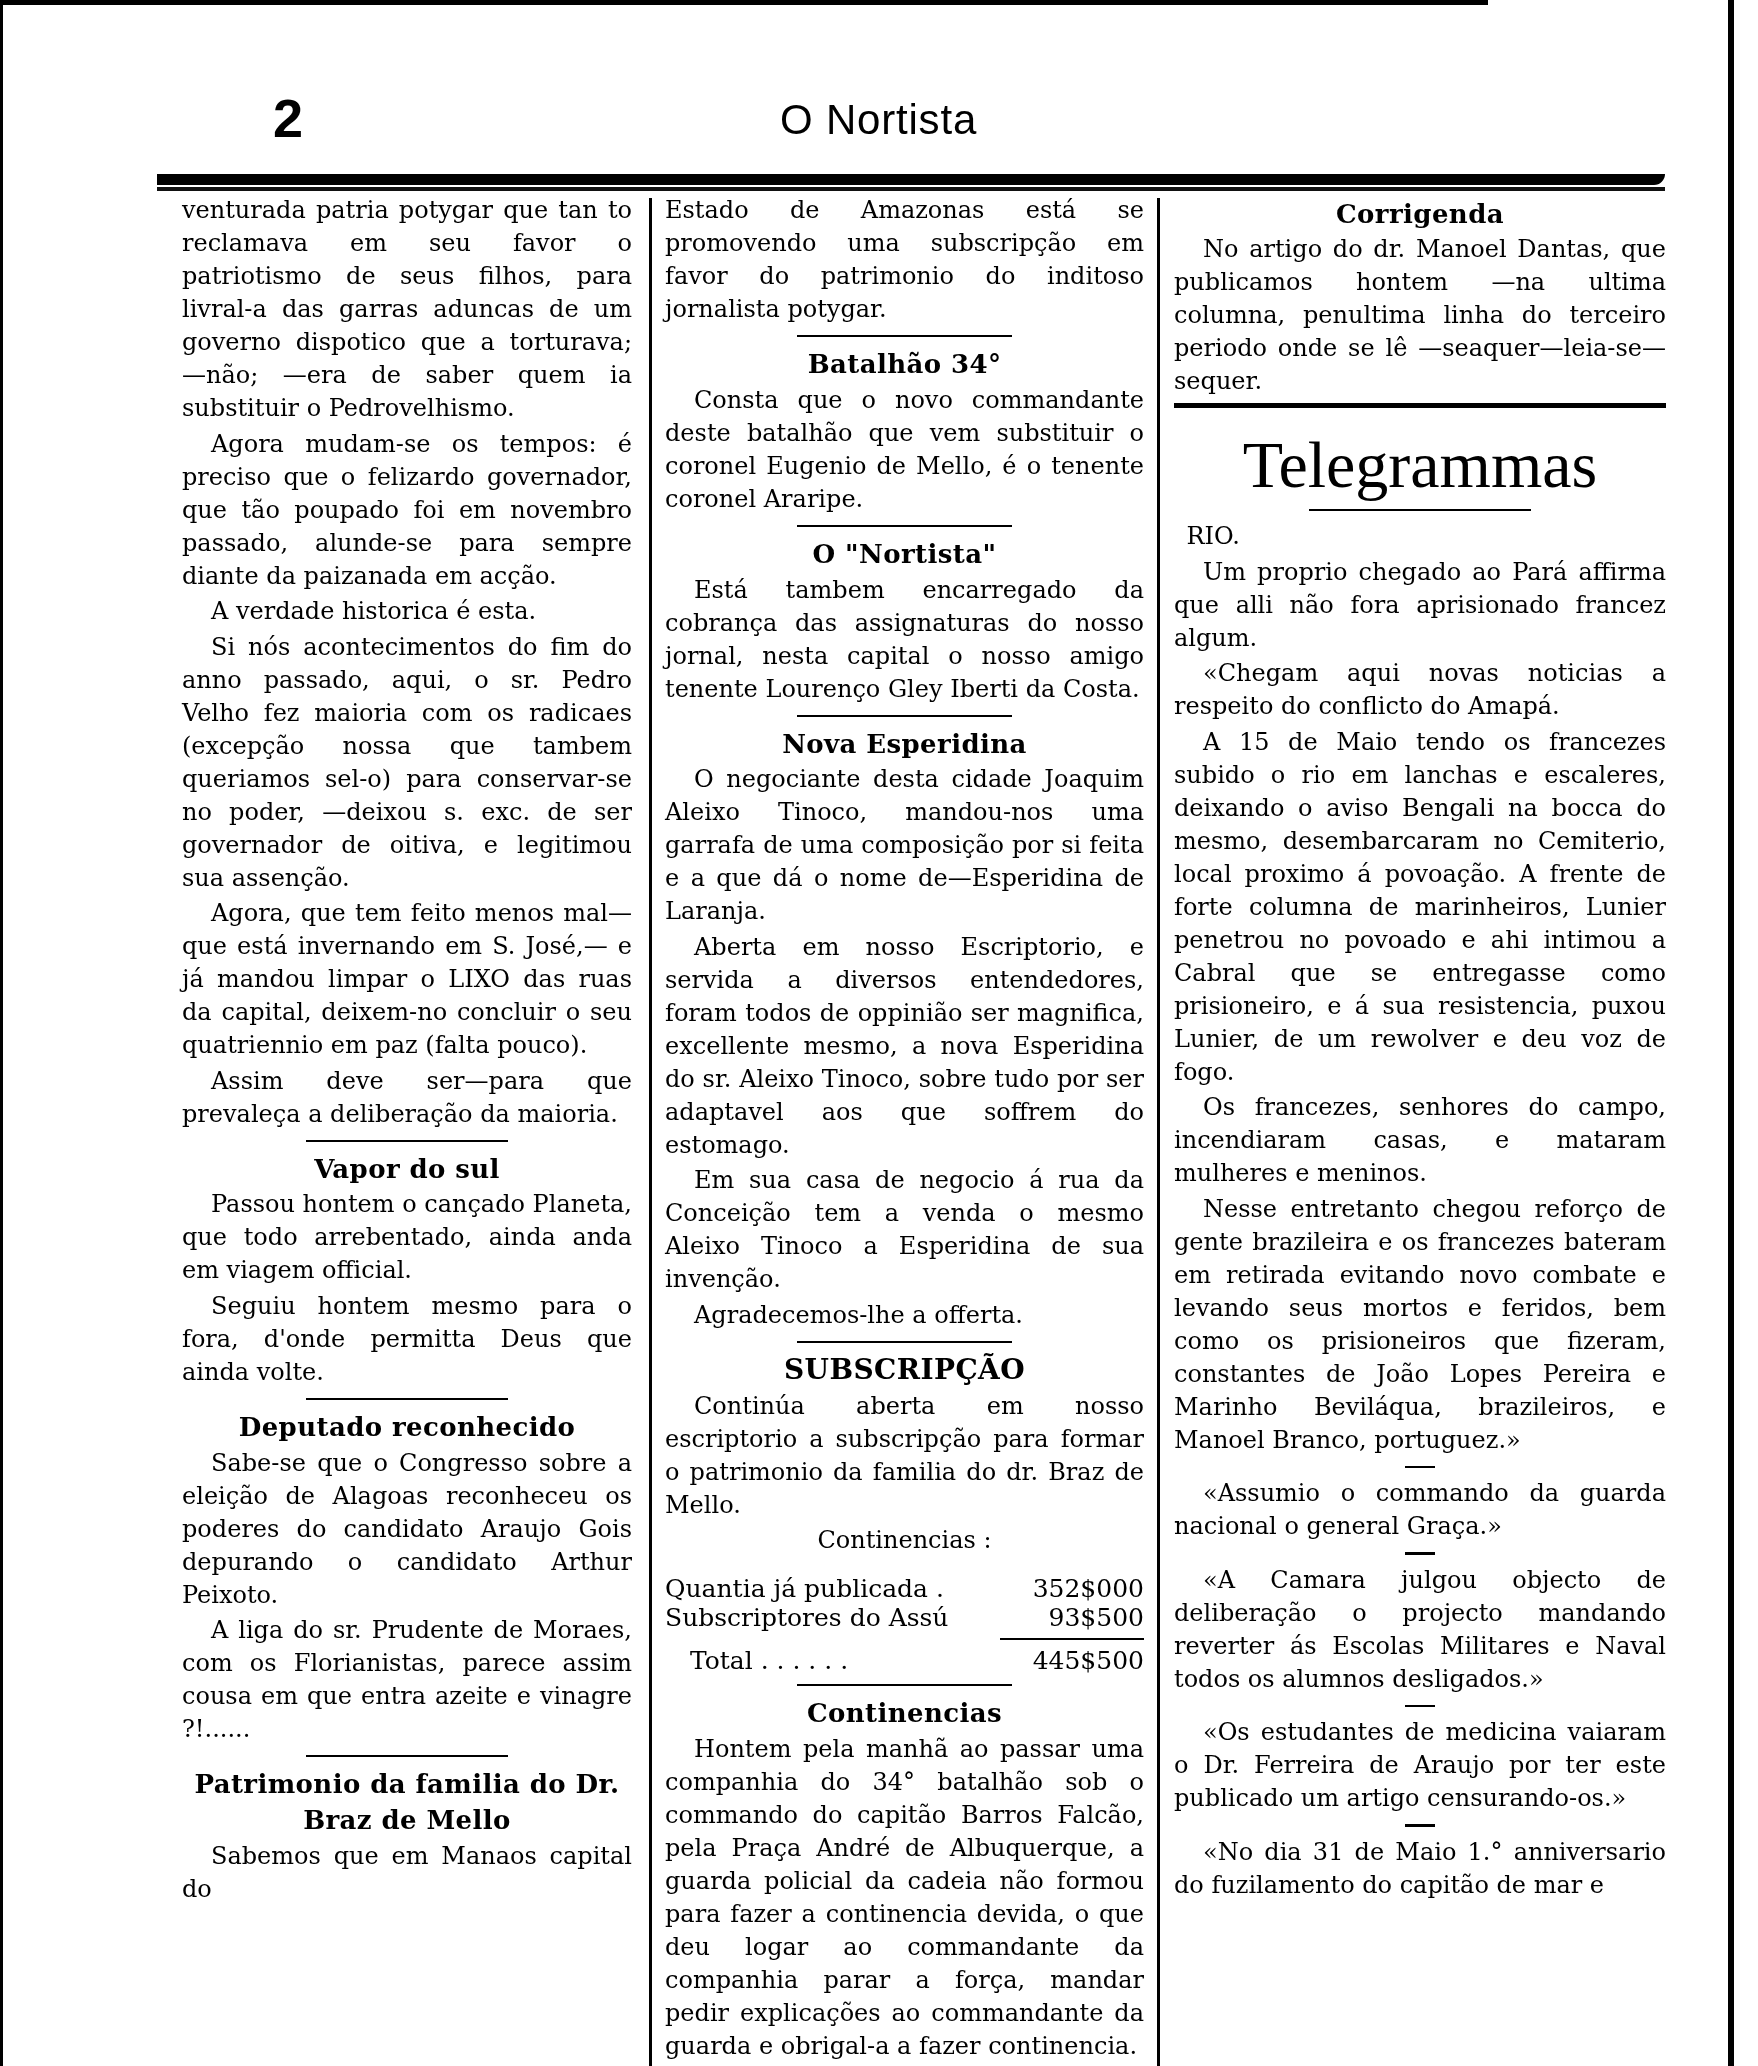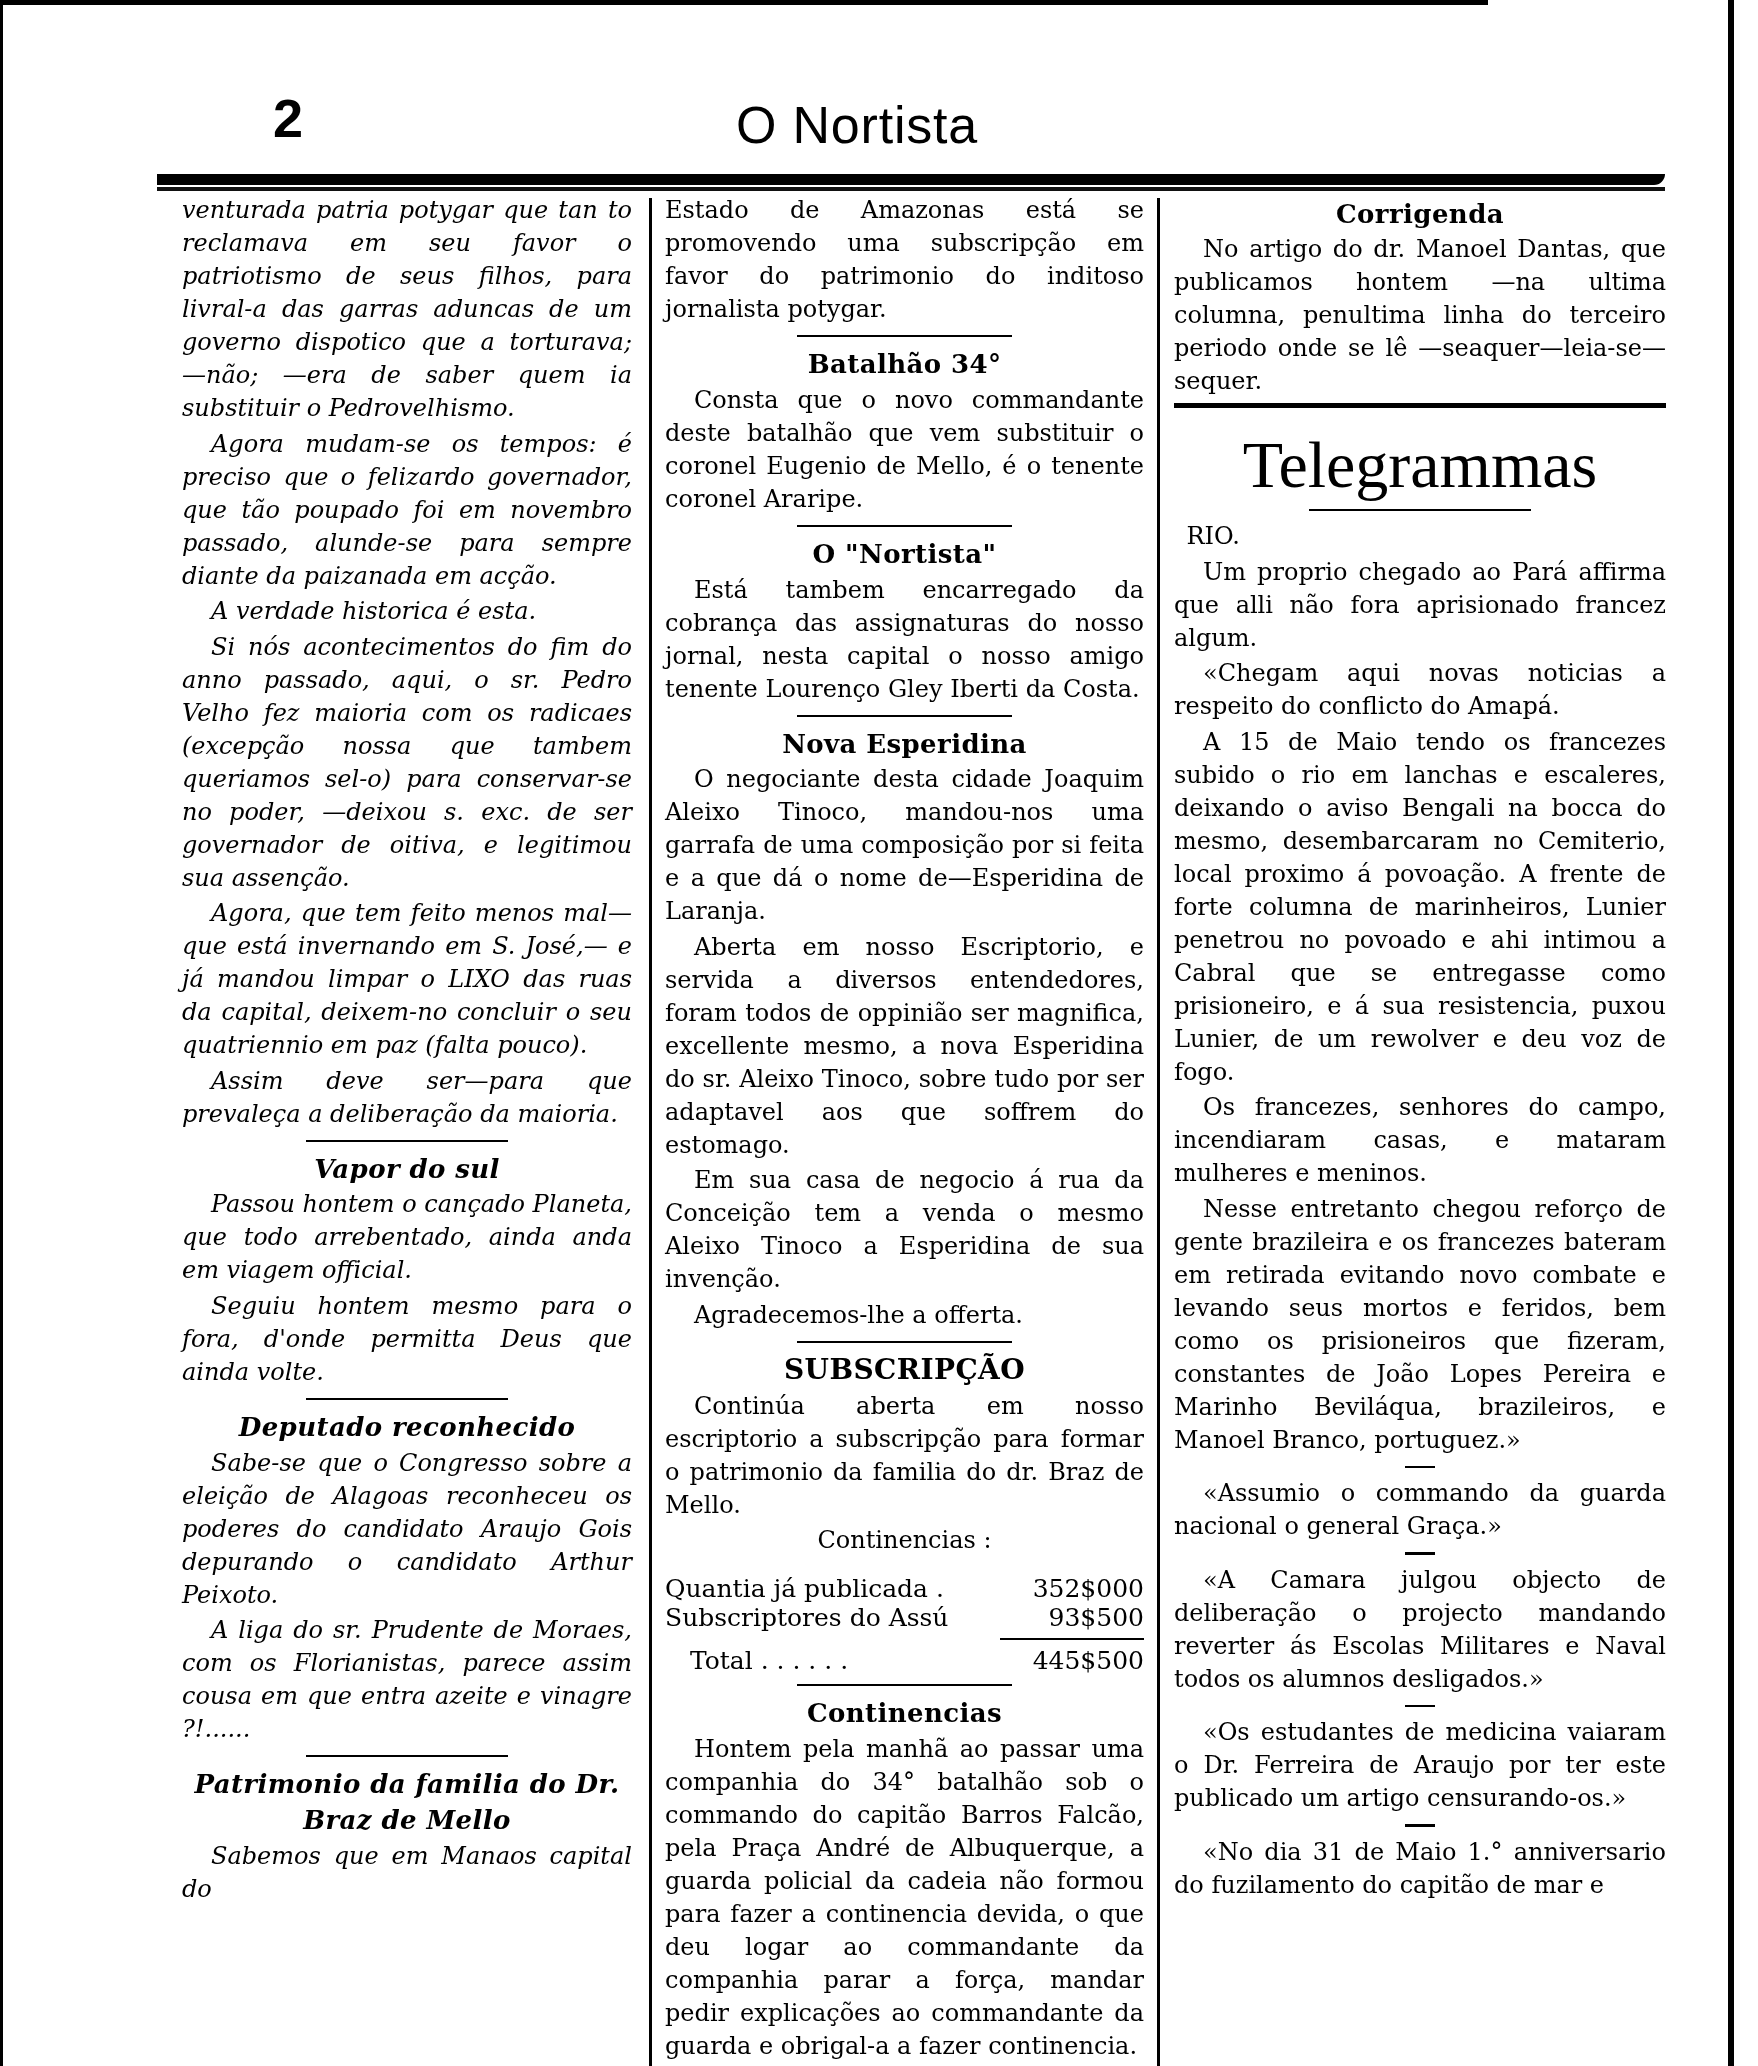--- a/index.html
+++ b/index.html
@@ -4,27 +4,27 @@
 <style>
   html, body { margin:0; padding:0; background:#fff; }
   body { width:1759px; height:2460px; position:relative; overflow:hidden;
          font-family:"DejaVu Serif","Liberation Serif",serif; color:#000; }
   .page-border-left { position:absolute; left:0; top:0; width:3.3px; height:2460px; background:#000; }
   .page-border-right { position:absolute; right:25px; top:0; width:5.8px; height:2460px; background:#000; }
   .page-border-top { position:absolute; left:0; top:0; width:1488px; height:5px; background:#000; }
   .masthead { position:absolute; left:0; top:83px; width:1759px; height:74px; }
   .page-number { position:absolute; left:273px; top:91px; font-family:"Liberation Sans",sans-serif;
                  font-size:54px; font-weight:bold; line-height:1; }
-  .paper-title { position:absolute; left:736px; top:99px; font-family:"Liberation Sans",sans-serif;
-                 font-size:52px; line-height:1; letter-spacing:0.8px; }
+  .paper-title { position:absolute; left:780px; top:99px; font-family:"Liberation Sans",sans-serif;
+                 font-size:42px; line-height:1; letter-spacing:0.8px; }
   .masthead-rule { position:absolute; left:157px; top:174px; width:1508px; height:10.7px; background:#000;
                    border-radius:0 0 16.5px 0; }
   .masthead-rule2 { position:absolute; left:157px; top:187px; width:1508px; height:4.1px; background:#111; }
   .column { position:absolute; top:194px; font-size:24px; line-height:33px; text-align:justify; }
-  .col1 { left:182px; width:450px;font-style:italic; }
+  .col1 { left:182px; width:450px; }
   .col2 { left:665px; width:479px; }
   .col3 { left:1174px; width:492px; }
   .col-rule { position:absolute; top:198px; width:3.3px; background:#000; }
   .col-rule.r1 { left:649px; height:1901px; }
   .col-rule.r2 { left:1157px; height:1975px; }
   p { margin:0 0 2.5px 0; text-indent:29px; }
   p.noindent { text-indent:0; }
   .headline { text-align:center; font-weight:bold; font-size:26px; line-height:36px; margin:1.7px 0;
               font-family:"DejaVu Serif",serif; letter-spacing:0.4px; }
   .headline.big { font-size:28px; }

